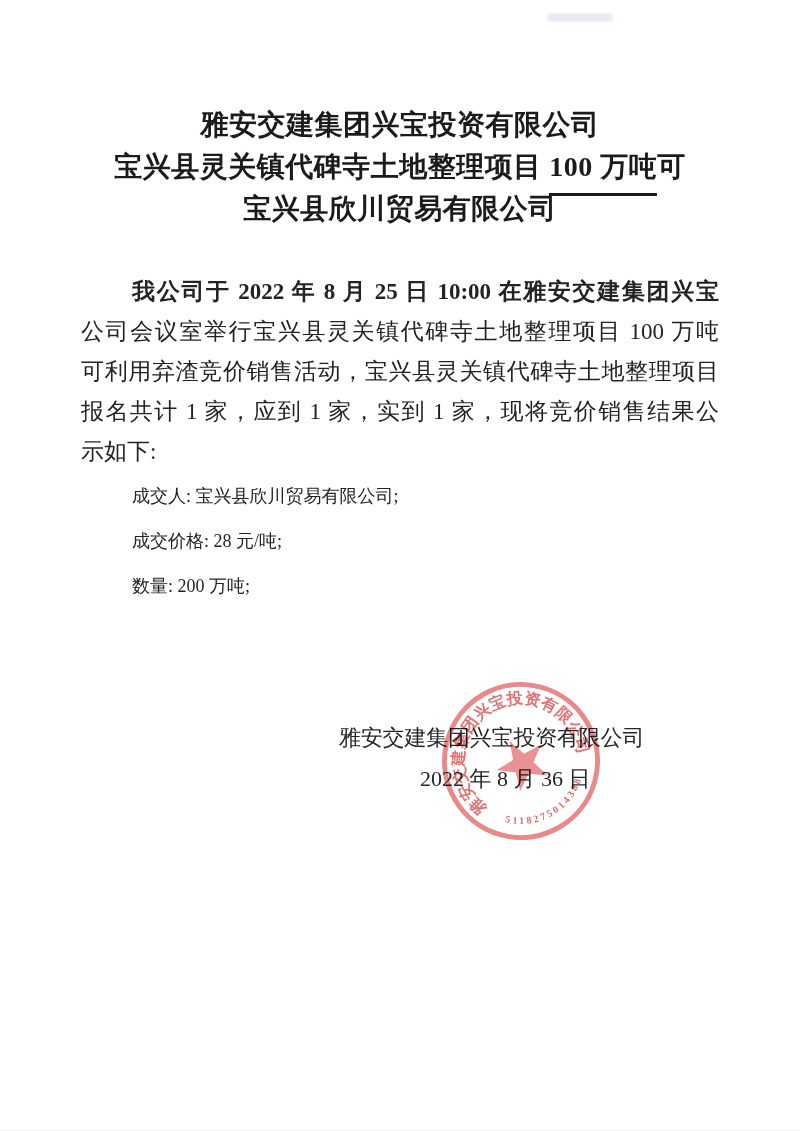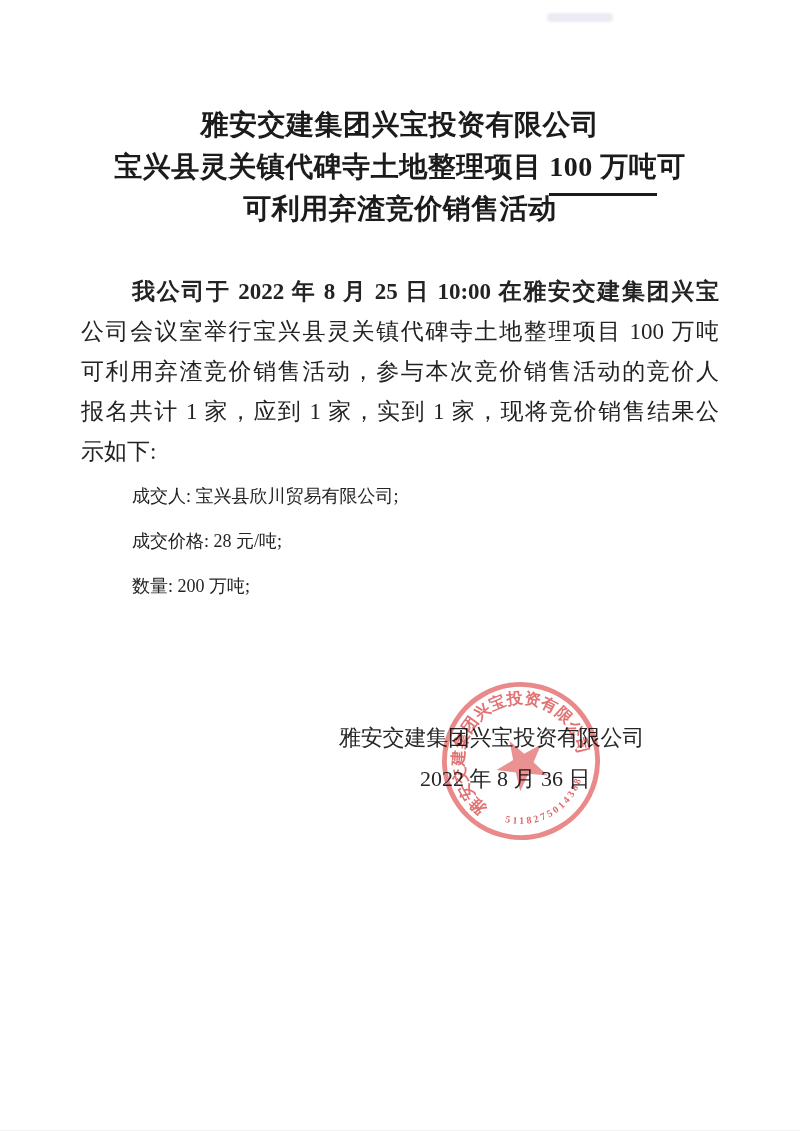--- a/index.html
+++ b/index.html
@@ -79,27 +79,27 @@
 </head>
 <body>
 
 <div class="page">
 
   <div class="smudge"></div>
 
   <div class="title">
     <div class="title-line">雅安交建集团兴宝投资有限公司</div>
     <div class="title-line"><span>宝兴县灵关镇代碑寺土地整理项目 </span><span class="u">100 万吨</span><span>可</span></div>
-    <div class="title-line">可利用弃渣竞价销售活动</div>
+    <div class="title-line">宝兴县欣川贸易有限公司</div>
   </div>
 
   <div class="para">
     <div class="pline first">我公司于 2022 年 8 月 25 日 10:00 在雅安交建集团兴宝</div>
     <div class="pline">公司会议室举行宝兴县灵关镇代碑寺土地整理项目 100 万吨</div>
-    <div class="pline">可利用弃渣竞价销售活动，参与本次竞价销售活动的竞价人</div>
+    <div class="pline">可利用弃渣竞价销售活动，宝兴县灵关镇代碑寺土地整理项目</div>
     <div class="pline">报名共计 1 家，应到 1 家，实到 1 家，现将竞价销售结果公</div>
     <div class="pline last">示如下:</div>
   </div>
 
   <div class="details">
     <div class="dline">成交人: 宝兴县欣川贸易有限公司;</div>
     <div class="dline">成交价格: 28 元/吨;</div>
     <div class="dline">数量: 200 万吨;</div>
   </div>
 

